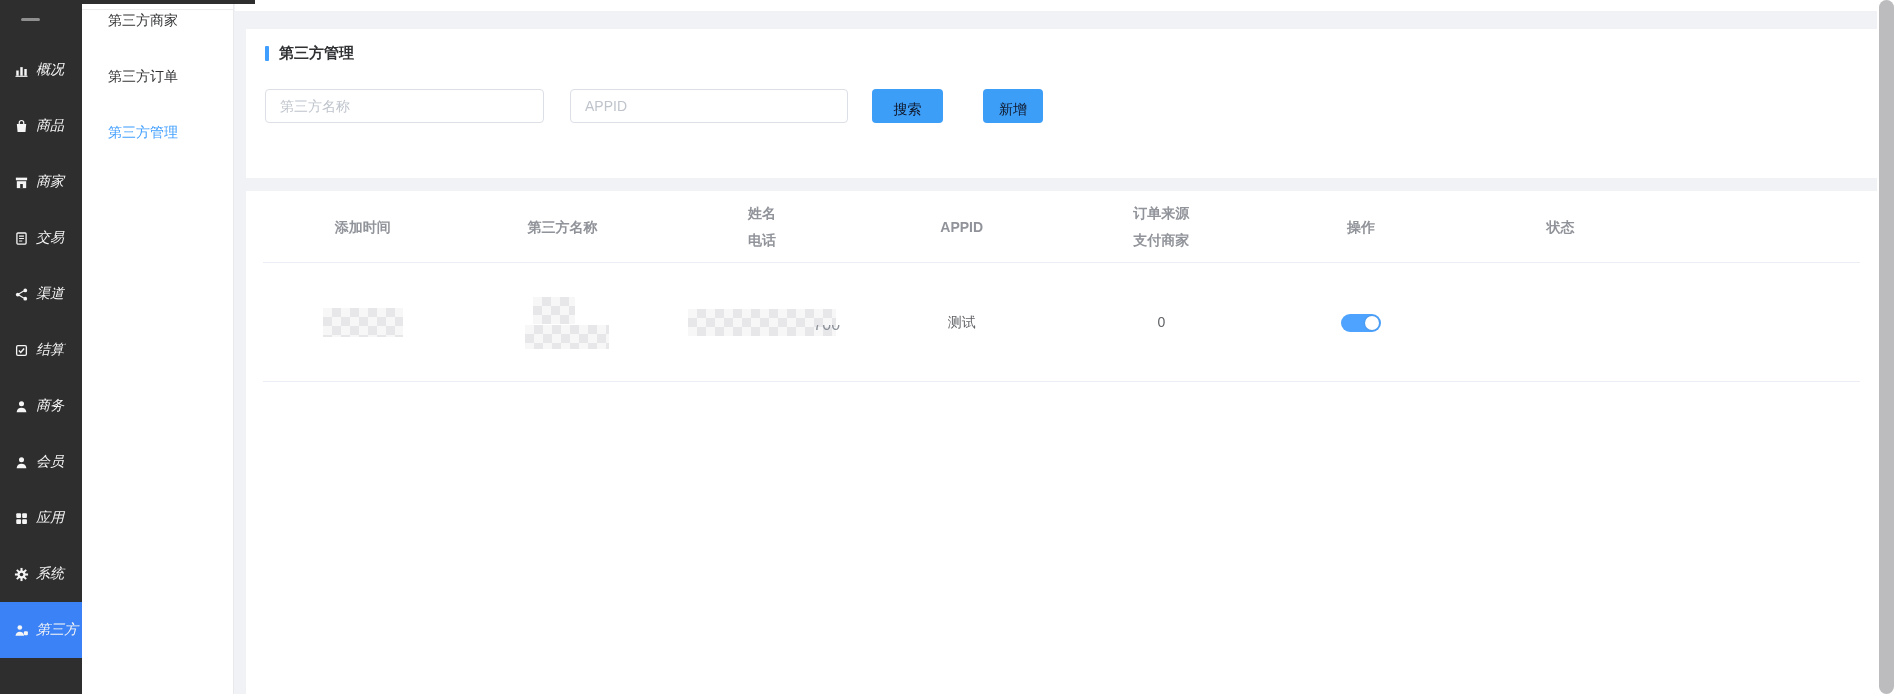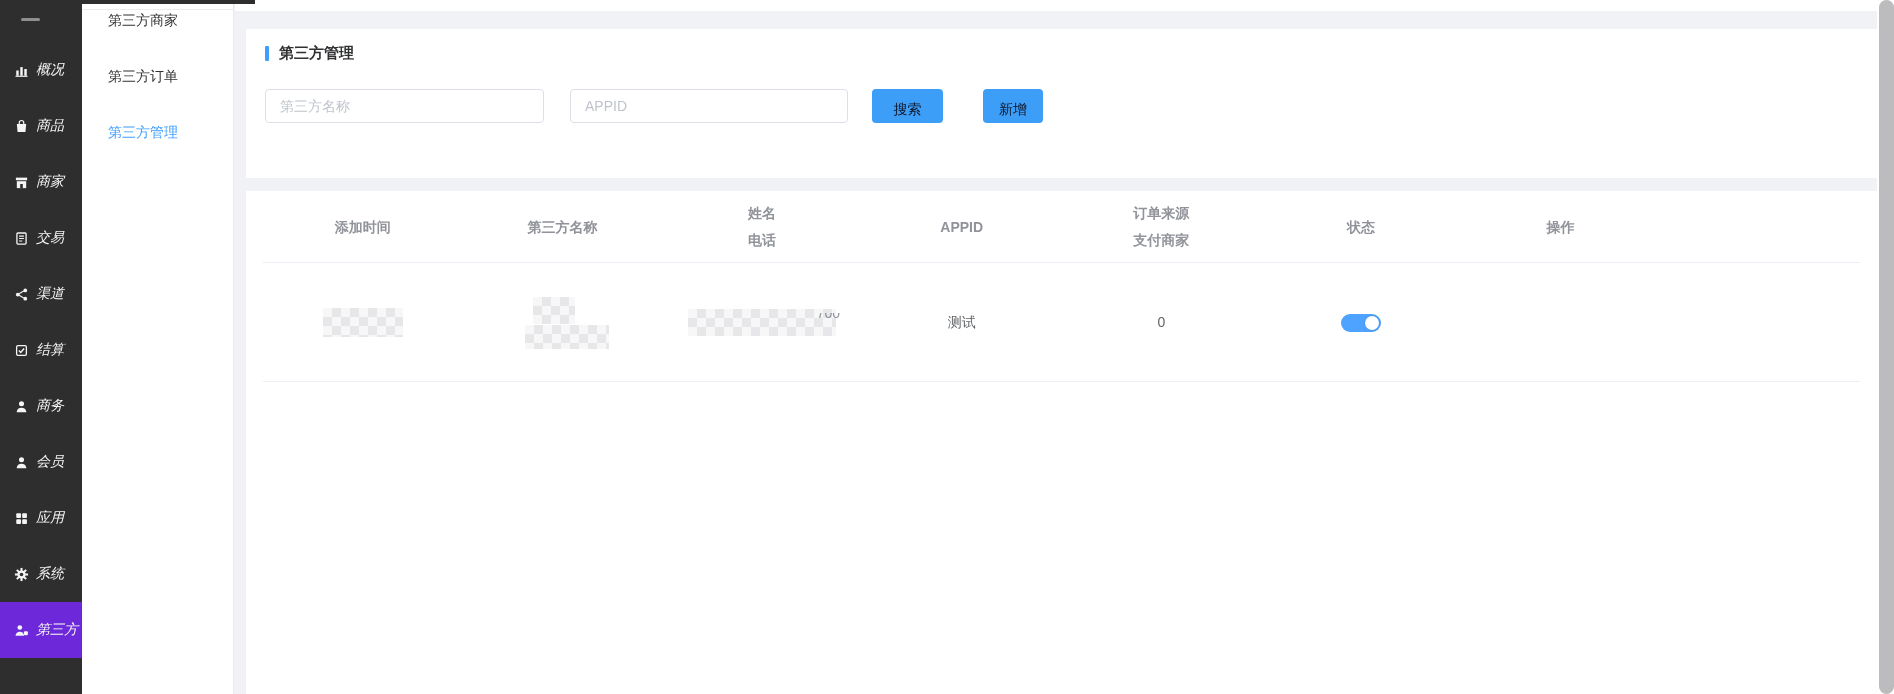--- a/index.html
+++ b/index.html
@@ -7,21 +7,21 @@
     position:relative;width:1894px;height:694px;overflow:hidden;
     background:#f0f2f5;
     font-family:"Liberation Sans","DejaVu Sans",sans-serif;
     -webkit-font-smoothing:antialiased;
   }
   
   .sidebar{position:absolute;left:0;top:0;width:82px;height:694px;background:#2e2e2e;z-index:4;}
   .logo-dash{position:absolute;left:21px;top:18px;width:19px;height:3px;border-radius:2px;background:#8f8f8f;}
   .side-nav{padding-top:42px;}
   .nav-item{height:56px;display:flex;align-items:center;padding-left:14px;gap:7px;color:#f5f5f5;font-size:14px;cursor:pointer;}
-  .nav-item.active{background:#6d28d9;}
+  .nav-item.active{background:#3b82f6;}
   .nav-icon{width:15px;height:15px;display:inline-flex;flex:0 0 auto;color:#f5f5f5;}
   .nav-icon svg{width:15px;height:15px;display:block;}
   .nav-label{white-space:nowrap;font-style:italic;}
   
   .submenu{position:absolute;left:82px;top:0;width:152px;height:694px;background:#ffffff;border-right:1px solid #e9e9ec;z-index:2;box-sizing:border-box;}
   .submenu-inner{padding-top:12px;}
   .smi{height:56px;display:flex;align-items:flex-start;padding-left:26px;font-size:14px;color:#303133;cursor:pointer;}
   .smi.active{color:#409eff;}
   
   .top-strip-dark{position:absolute;left:82px;top:0;width:173px;height:4px;background:#2e2e2e;z-index:6;}
@@ -52,21 +52,21 @@
     background-color:#f7f7f8;
     background-image:
       linear-gradient(45deg,#e7e7ea 25%,transparent 25%,transparent 75%,#e7e7ea 75%),
       linear-gradient(45deg,#e7e7ea 25%,transparent 25%,transparent 75%,#e7e7ea 75%);
     background-size:18px 18px;background-position:0 0,9px 9px;
   }
   .m-name{width:80px;height:29px;}
   .m-contact-a{width:42px;height:27px;margin-right:16px;}
   .m-contact-b{width:84px;height:24px;margin-left:10px;margin-top:1px;}
   .m-appid{width:148px;height:27px;position:relative;}
-  .remnant{position:absolute;right:-4px;bottom:16px;height:7px;overflow:hidden;display:flex;align-items:flex-end;font-size:14px;line-height:14px;color:#7a8089;opacity:.85;}
+  .remnant{position:absolute;right:-4px;bottom:4px;height:7px;overflow:hidden;display:flex;align-items:flex-end;font-size:16px;line-height:14px;color:#7a8089;opacity:.85;}
   
   .switch{width:40px;height:18px;border-radius:9px;background:#4da3ff;position:relative;cursor:pointer;}
   .switch::after{content:"";position:absolute;right:2px;top:2px;width:14px;height:14px;border-radius:50%;background:#ffffff;box-shadow:0 0 2px rgba(0,0,0,.2);}
   
   .ops{font-size:12px;}
   .op-line{display:flex;justify-content:center;align-items:center;gap:14px;}
   .op-line1{margin-bottom:16px;}
   .op-line2{margin-bottom:13px;}
   .op{color:#409eff;text-decoration:none;cursor:pointer;white-space:nowrap;font-size:12px;}
   .redbox{display:inline-block;border:3px solid #ff0000;padding:12px 9px;margin:-15px -12px;position:relative;z-index:3;}
@@ -254,25 +254,25 @@
       </div>
     <div class="th">
         <div>APPID</div>
         <div></div>
       </div>
     <div class="th">
         <div>订单来源</div>
         <div>支付商家</div>
       </div>
     <div class="th">
+        <div>操作</div>
+        <div></div>
+      </div>
+    <div class="th">
         <div>状态</div>
-        <div></div>
-      </div>
-    <div class="th">
-        <div>操作</div>
         <div></div>
       </div>
   </div>
 
   <div class="trow">
     <div class="td">
       <div class="mosaic m-name"></div>
     </div>
     <div class="td">
       <div class="mosaic m-contact-a"></div>

